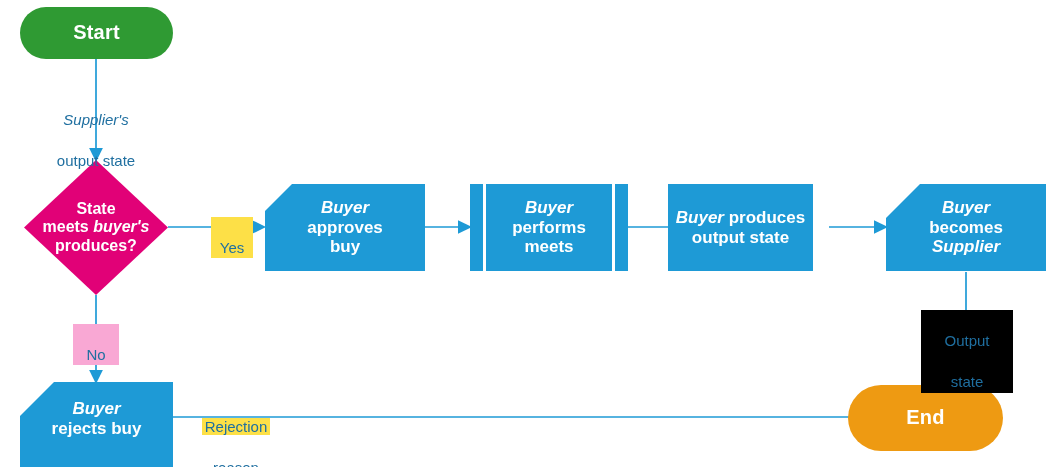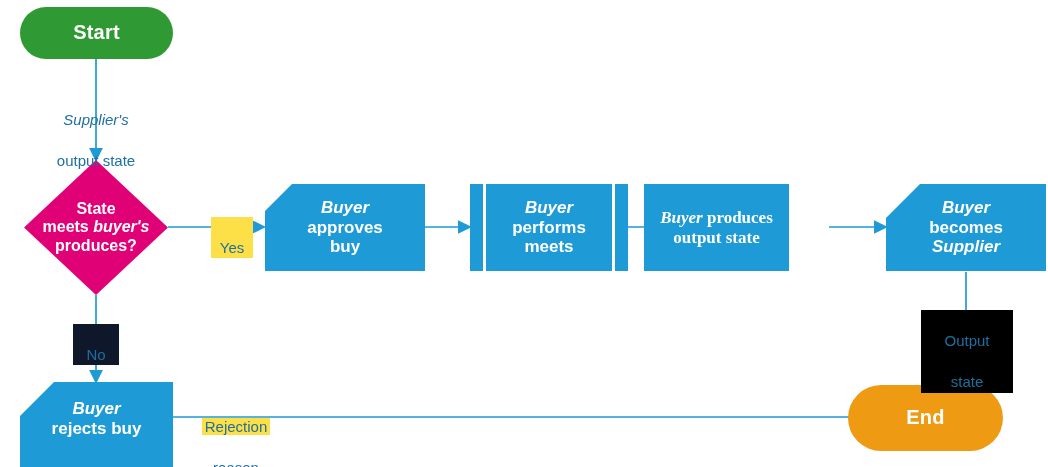--- a/index.html
+++ b/index.html
@@ -92,21 +92,21 @@
   </div>
 
   <div class="node proc proc-pre" style="left:470px;top:184px;width:158px;height:87px;position:absolute;">
     <span class="txt" style="position:relative;z-index:2;">
       <i>Buyer</i><br>
       <span>performs</span><br>
       <span>meets</span>
     </span>
   </div>
 
-  <div class="node proc" style="left:644px;top:184px;width:145px;height:87px;font-family:Liberation Serif, serif;">
+  <div class="node proc" style="left:668px;top:184px;width:145px;height:87px;">
     <span class="txt">
       <i>Buyer</i><span> produces</span><br>
       <span>output state</span>
     </span>
   </div>
 
   <div class="node proc proc-cut-lg" style="left:886px;top:184px;width:160px;height:87px;">
     <span class="txt">
       <i>Buyer</i><br>
       <span>becomes</span><br>
@@ -127,21 +127,21 @@
 
   <div class="elabel" style="left:36px;top:89px;width:120px;">
     <i>Supplier's</i><br>
     <span>output state</span>
   </div>
 
   <div class="elabel" style="left:211px;top:217px;width:42px;background:#fde047;">
     <span>Yes</span>
   </div>
 
-  <div class="elabel" style="left:73px;top:324px;width:46px;background:#0f172a;">
+  <div class="elabel" style="left:73px;top:324px;width:46px;background:#f9a8d4;">
     <span>No</span>
   </div>
 
   <div class="elabel" style="left:921px;top:310px;width:92px;background:#000000;">
     <span>Output</span><br>
     <span>state</span>
   </div>
 
   <div class="elabel" style="left:188px;top:396px;width:96px;">
     <span style="background:#fde047;padding:0 3px;">Rejection</span><br>

